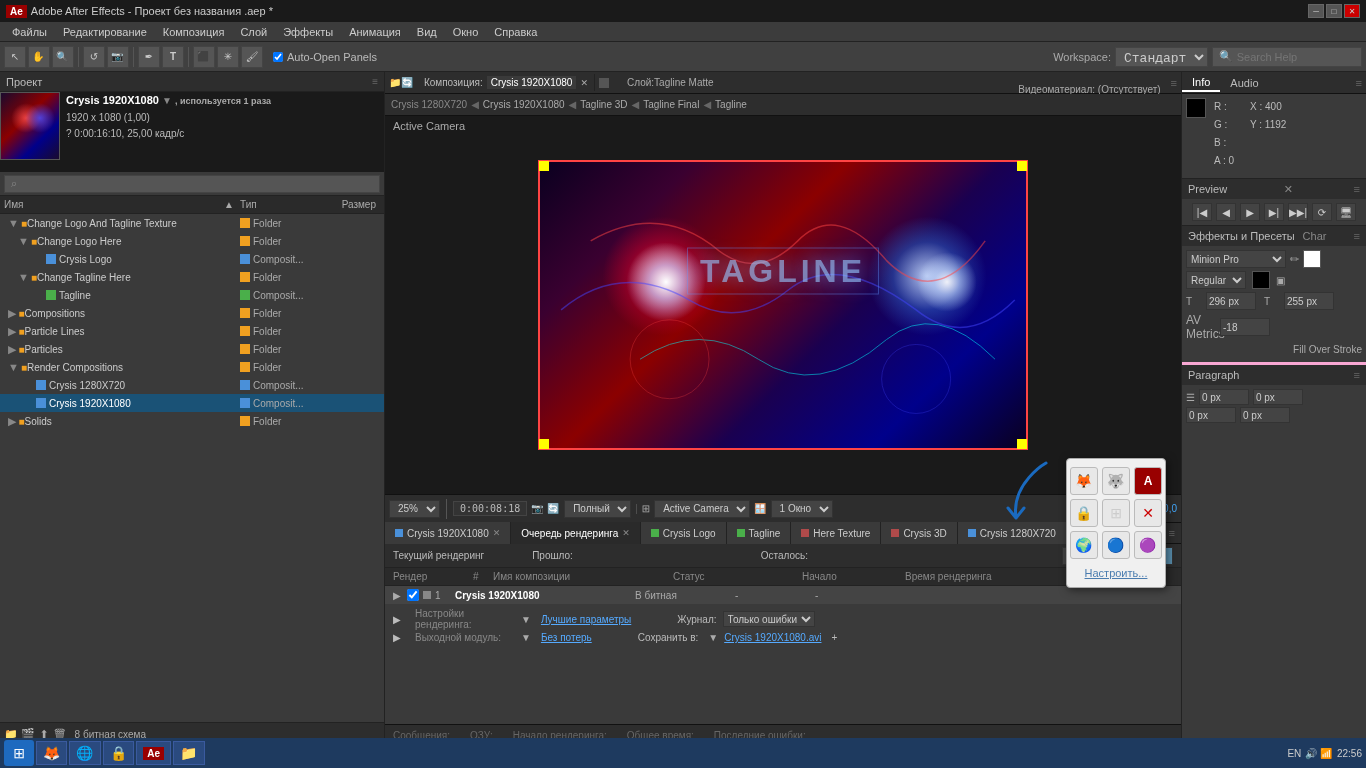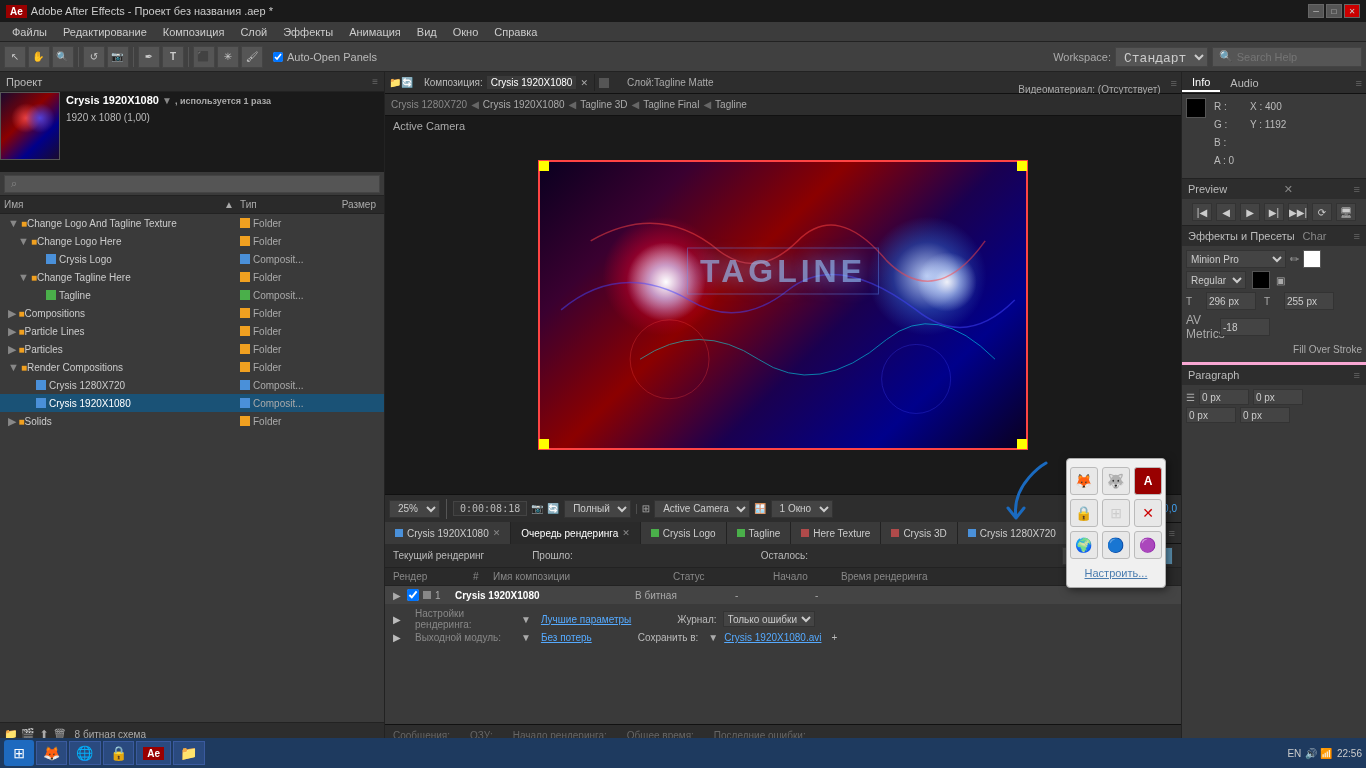--- a/index.html
+++ b/index.html
@@ -91,21 +91,21 @@
     .bottom-tab.active { background: #2a2a2a; color: #fff; }
 
     
     #render-area { height: 180px; background: #3a3a3a; display: flex; flex-direction: column; }
     #render-header { height: 24px; background: #2d2d2d; display: flex; align-items: center; padding: 0 8px; gap: 8px; font-size: 10px; color: #bbb; border-bottom: 1px solid #222; }
     #render-cols { height: 18px; background: #2a2a2a; display: flex; align-items: center; padding: 0 8px; border-bottom: 1px solid #222; font-size: 10px; color: #888; }
     .render-col-render { width: 80px; }
     .render-col-num { width: 20px; }
     .render-col-name { width: 180px; }
     .render-col-status { width: 100px; }
-    .render-col-start { width: 68px; }
+    .render-col-start { width: 103px; margin-left: 29px; }
     .render-col-time { width: 130px; }
     #render-item { height: 18px; background: #444; display: flex; align-items: center; padding: 0 8px; font-size: 10px; color: #ccc; }
     .ri-check { width: 14px; color: #aaa; }
     .ri-num { width: 20px; color: #aaa; }
     .ri-name { width: 180px; font-weight: bold; color: #fff; }
     .ri-status { width: 100px; color: #aaa; }
     .ri-start { width: 80px; color: #aaa; }
     .ri-time { width: 130px; color: #aaa; }
     #render-settings { padding: 4px 8px; font-size: 10px; color: #bbb; display: flex; flex-direction: column; gap: 2px; }
     .rs-row { display: flex; align-items: center; gap: 6px; }
@@ -236,20 +236,21 @@
           <div style="position:absolute;width:30px;height:30px;background:radial-gradient(circle,rgba(80,80,255,0.8) 0%,transparent 70%);top:10px;right:4px;"></div>
         </div>
       </div>
       <div class="preview-info">
         <div class="comp-name">
           <span>Crysis 1920X1080</span>
           <span style="color:#888;font-size:10px;"> ▼</span>
           <span style="color:#aaa;font-size:9px;">, <span>используется 1 раза</span></span>
         </div>
         <div>1920 x 1080 (1,00)</div>
+        <div>? 0:00:16:10, 25,00 кадр/с</div>
       </div>
     </div>
     <div id="project-search">
       <div class="proj-search-input">
         <span style="color:#888;">⌕</span>
         <input type="text" style="background: transparent; border: none; color: rgb(204, 204, 204); font-size: 11px; flex: 1 1 0%; outline: none;" placeholder="">
       </div>
     </div>
     <div id="project-columns">
       <span class="col-name">Имя</span>

